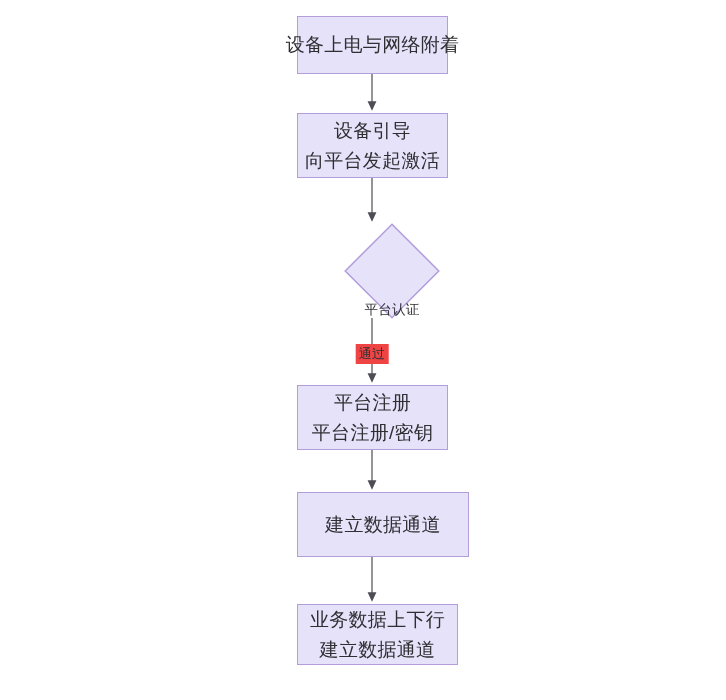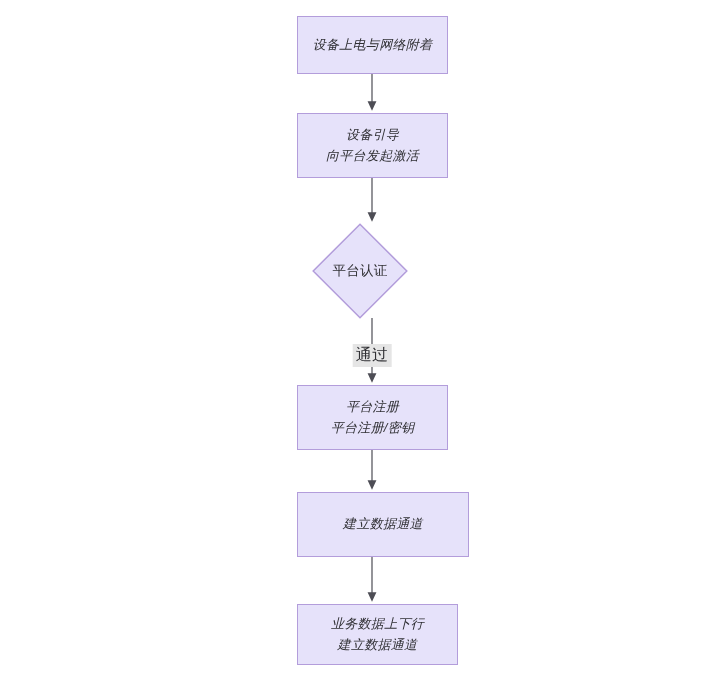--- a/index.html
+++ b/index.html
@@ -24,26 +24,25 @@
   .node {
     position: absolute;
     box-sizing: border-box;
     background: #e6e2fa;
     border: 1.5px solid #b39ddb;
     display: flex;
     flex-direction: column;
     align-items: center;
     justify-content: center;
     color: #2f2f33;
-    font-size: 13px;
+    font-size: 19px;
     line-height: 1.55;
     letter-spacing: 0.3px;
     text-align: center;
     white-space: nowrap;
-    font-style: italic;
   }
   .node .line {
     display: block;
   }
 
   
   .diamond-wrap {
     position: absolute;
     display: flex;
     align-items: center;
@@ -68,23 +67,23 @@
   .connector {
     position: absolute;
     left: 0;
     top: 0;
     overflow: visible;
   }
 
   
   .edge-label {
     position: absolute;
-    background: #e5e5e5;
+    background: #ef4444;
     color: #2f2f33;
-    font-size: 16px;
+    font-size: 13px;
     letter-spacing: 0.3px;
     padding: 1px 3px;
     white-space: nowrap;
     transform: translateX(-50%);
   }
 </style>
 </head>
 <body>
 
 <div id="canvas">
@@ -109,21 +108,21 @@
 
   <div class="node" style="left:297px; top:16px; width:151px; height:58px;">
     <span class="line">设备上电与网络附着</span>
   </div>
 
   <div class="node" style="left:297px; top:113px; width:151px; height:65px;">
     <span class="line">设备引导</span>
     <span class="line">向平台发起激活</span>
   </div>
 
-  <div class="diamond-wrap" style="left:312px; top:223px; width:96px; height:96px;">
+  <div class="diamond-wrap" style="left:344px; top:223px; width:96px; height:96px;align-items:flex-end;">
     <svg width="96" height="96">
       <polygon points="48,1.2 94.8,48 48,94.8 1.2,48" fill="#e6e2fa" stroke="#b39ddb" stroke-width="1.5"></polygon>
     </svg>
     <span class="diamond-label">平台认证</span>
   </div>
 
   <div class="edge-label" style="left:372px; top:344px;">通过</div>
 
   <div class="node" style="left:297px; top:385px; width:151px; height:65px;">
     <span class="line">平台注册</span>

